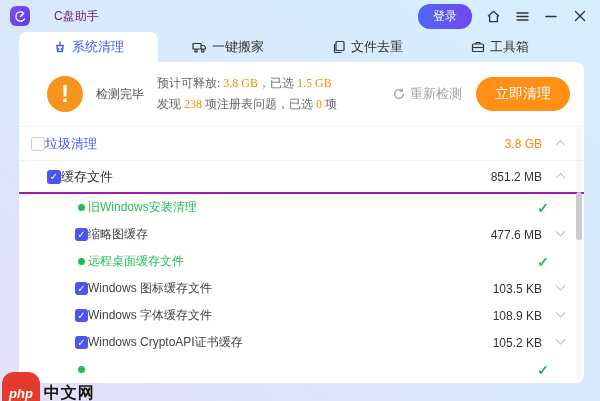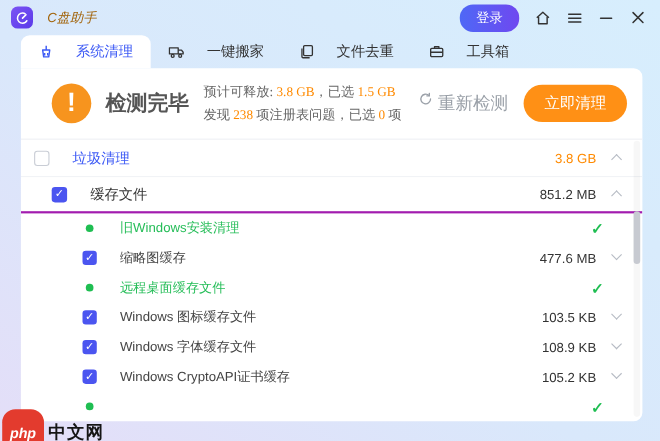--- a/index.html
+++ b/index.html
@@ -7,63 +7,63 @@
   body {
     position:relative;
     font-family:"Liberation Sans", sans-serif;
     background: linear-gradient(215deg, #d7eefd 0%, #d9e8fb 55%, #e4def8 100%);
   }
   
   .titlebar { height:32px; display:flex; align-items:center; padding:0 12px 0 10px; }
   .app-icon { width:20px; height:20px; border-radius:6px;
     background:linear-gradient(135deg,#7b53f4,#5a3ae9);
     display:flex; align-items:center; justify-content:center; flex:none; }
-  .app-title { font-size:12px; color:#a16207; margin-left:13px;font-style:italic; }
+  .app-title { font-size:12px; color:#701a75; margin-left:24px; }
   .tb-spacer { flex:1; }
   .login-btn { border:none; cursor:pointer; color:#fff; font-size:12px;
     padding:4px 15px; border-radius:12px;
     background:linear-gradient(90deg,#4e68f6,#6f48f0);
     font-family:inherit; }
   .win-ic { width:16px; height:16px; margin-left:13px; display:flex;
     align-items:center; justify-content:center; color:#333; cursor:pointer; }
   
   .tabbar { height:30px; display:flex; align-items:stretch; padding-left:19px; }
-  .tab { display:flex; align-items:center; gap:20px; padding:0 16px;
+  .tab { display:flex; align-items:center; gap:5px; padding:0 34px;
     font-size:13px; color:#333; cursor:pointer; }
   .tab svg { flex:none; }
   .tab.active { background:#fff; border-radius:8px 8px 0 0; color:#3d5af5; }
   
   .panel { position:absolute; left:19px; top:62px; width:565px; height:321px;
     background:#fff; border-radius:0 8px 8px 8px; overflow:hidden; }
   .summary { display:flex; align-items:center; height:64px; padding:0 14px 0 28px; }
   .warn-circle { width:36px; height:36px; border-radius:50%; background:#f7941e;
     color:#fff; font-size:24px; font-weight:bold; display:flex; align-items:center;
     justify-content:center; flex:none; }
-  .status-text { font-size:19px; color:#555; margin:0 13px 0 13px; white-space:nowrap;font-weight:bold; }
+  .status-text { font-size:12px; color:#555; margin:0 13px 0 13px; white-space:nowrap; }
   .sum-lines { font-size:12px; color:#666; line-height:21px; white-space:nowrap;font-family:Liberation Serif, serif; }
   .orange { color:#ff8a00; }
   .sum-spacer { flex:1; }
-  .recheck { display:flex; gap:5px; color:#9aa0a8;
-    font-size:16px; cursor:pointer; white-space:nowrap; }
+  .recheck { display:flex; align-items:center; gap:5px; color:#9aa0a8;
+    font-size:13px; cursor:pointer; white-space:nowrap; }
   .clean-btn { border:none; cursor:pointer; margin-left:14px; background:#ff9015;
     color:#fff; font-size:14px; padding:8px 19px; border-radius:17px;
     font-family:Liberation Serif, serif; white-space:nowrap; }
   .divider { height:1px; background:#eef0f4; }
   
   .row { display:flex; align-items:center; padding-right:20px; }
   .group-row { height:34px; padding-left:12px; border-bottom:1px solid #f1f3f6; }
   .subhead-row { height:33px; padding-left:28px; border-bottom:2px solid #a21caf; }
   .subrow { height:27px; padding-left:56px;text-align:center; }
   .cbx { width:14px; height:14px; border-radius:3px; flex:none; cursor:pointer; }
   .cbx.unchecked { border:1px solid #c9cdd5; background:#fff; }
   .cbx.checked { background:#4b55f0; display:flex; align-items:center; justify-content:center; }
   .cbx.checked::after { content:"✓"; color:#fff; font-size:10px; line-height:1; }
   .subrow .cbx { width:13px; height:13px; }
   .dot { width:7px; height:7px; border-radius:50%; background:#1fbe52; flex:none; margin:0 3px; }
-  .row-label { margin-left:21px; font-size:13px; color:#333; white-space:nowrap; }
+  .row-label { margin-left:0; font-size:13px; color:#333; white-space:nowrap; }
   .group-row .row-label { color:#3d5af5; }
   .subrow .row-label { font-size:12px; color:#444; }
   .subrow.done .row-label { color:#25bd58; }
   .row-spacer { flex:1; }
   .row-size { font-size:12px; color:#333; }
   .group-row .row-size { color:#ff8a00; }
   .chev { width:7px; height:7px; border-right:1.4px solid #b6bbc4;
     border-bottom:1.4px solid #b6bbc4; margin-left:15px; flex:none; cursor:pointer; }
   .chev.up { transform:rotate(-135deg) translate(-1px,-1px); }
   .chev.down { transform:rotate(45deg) translate(-2px,-2px); }

